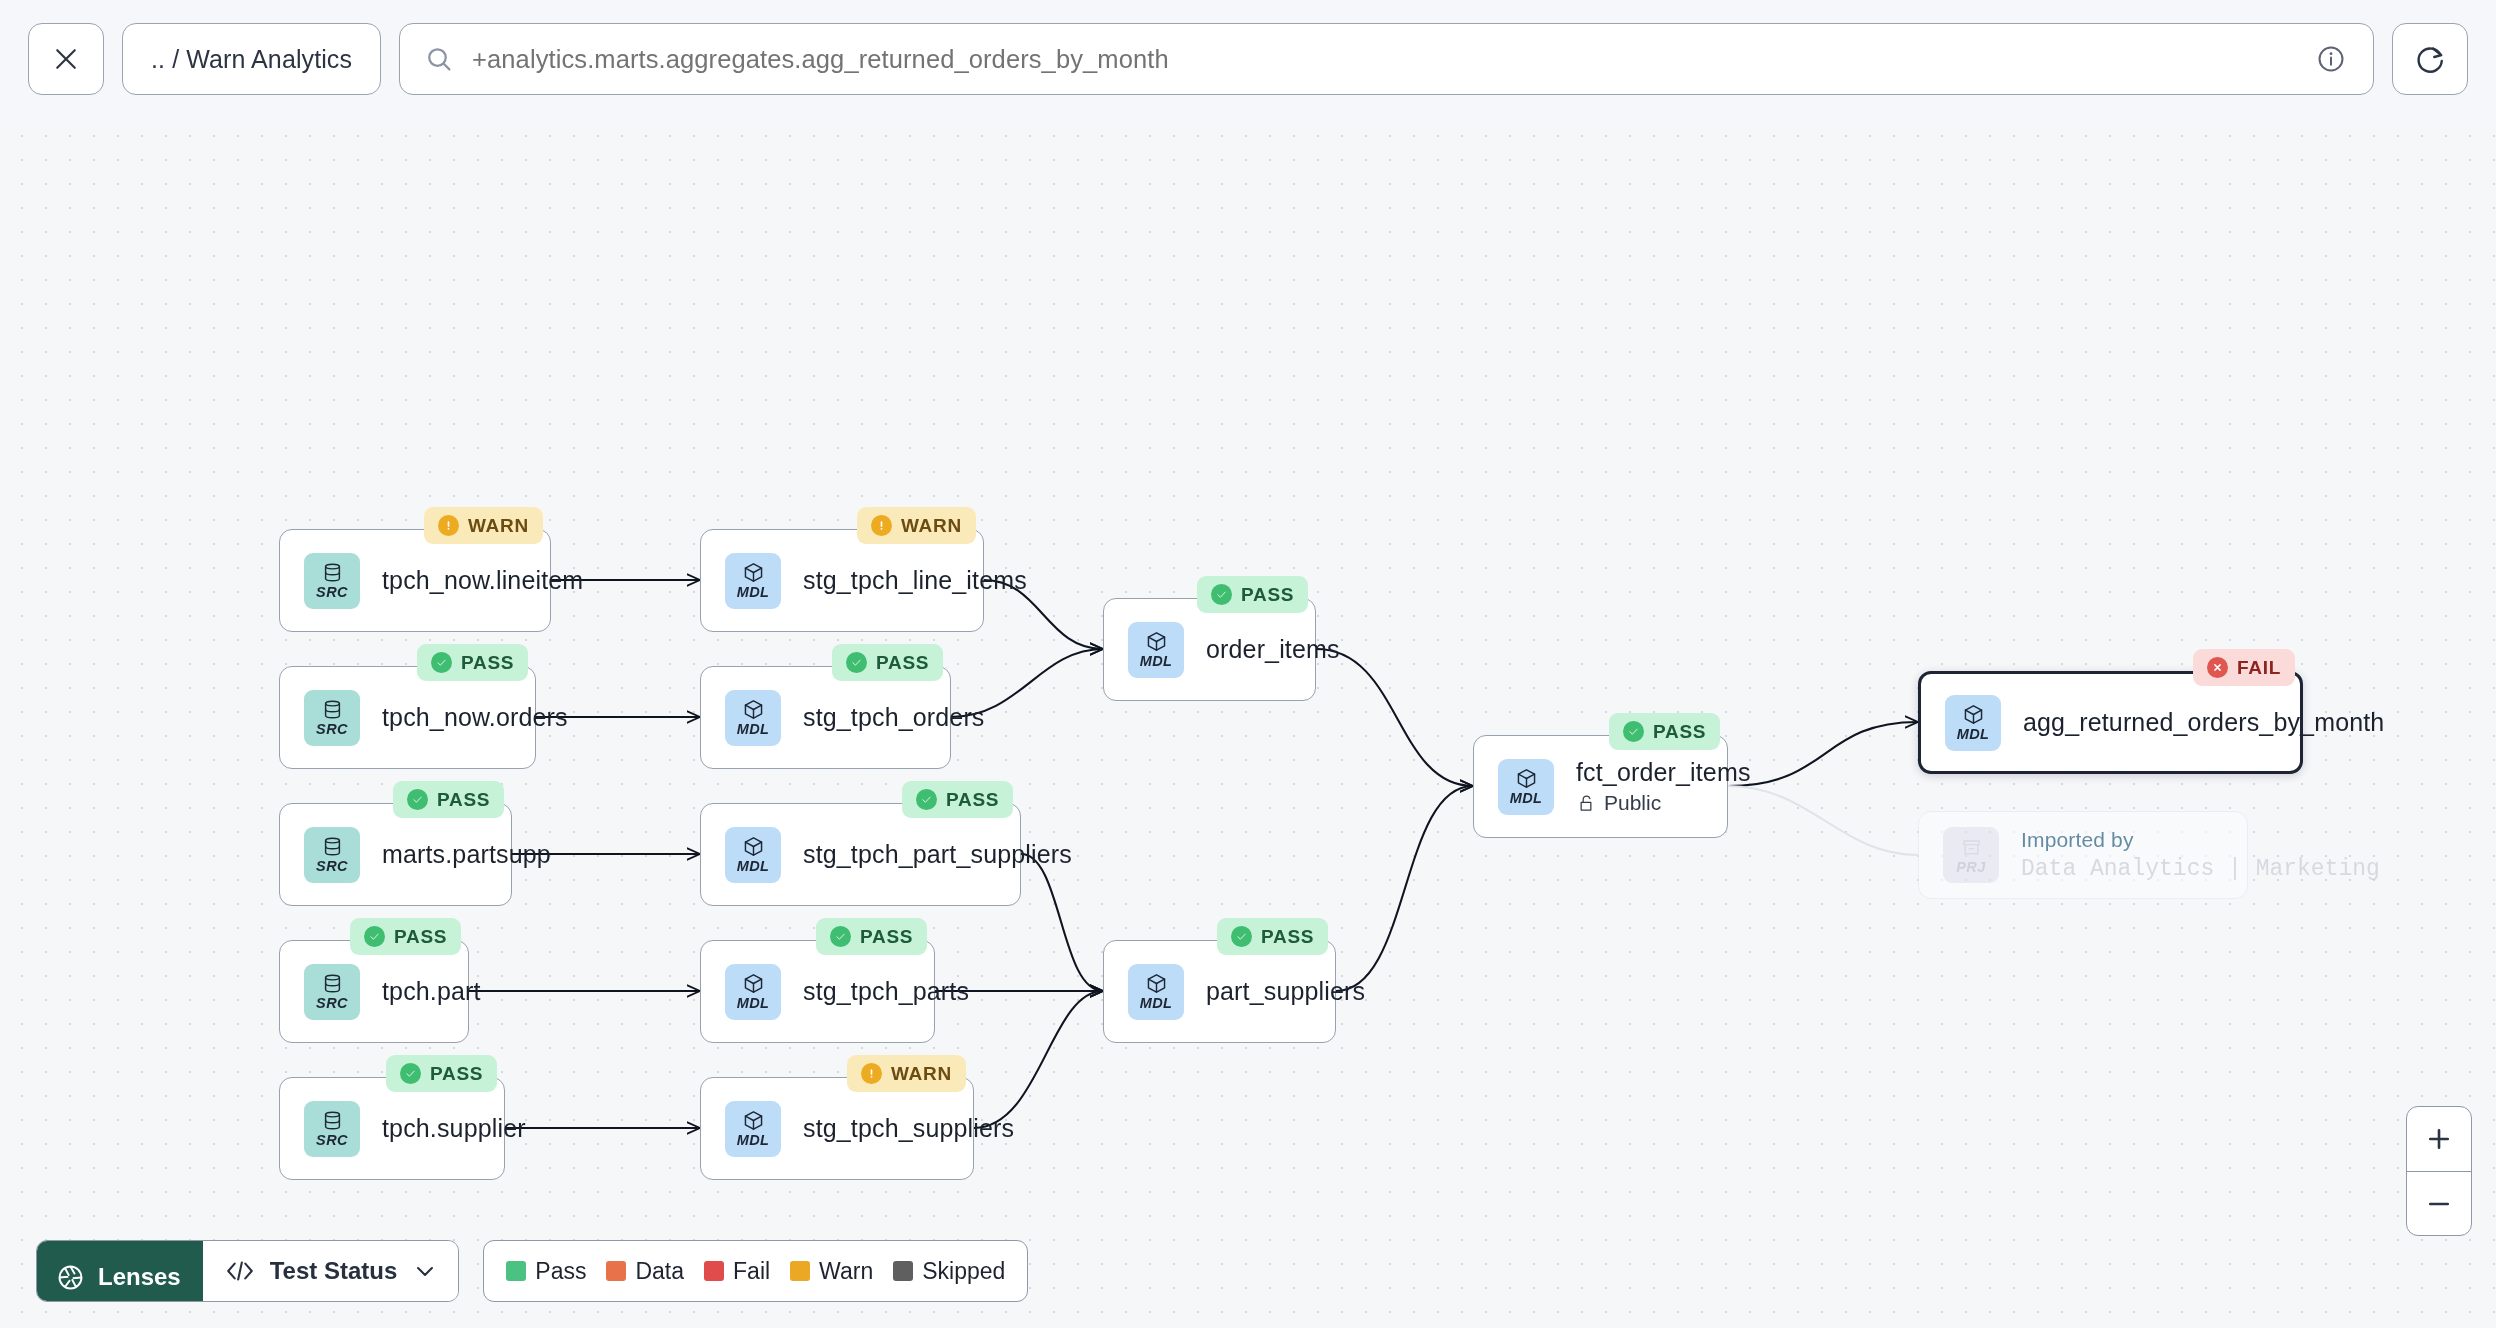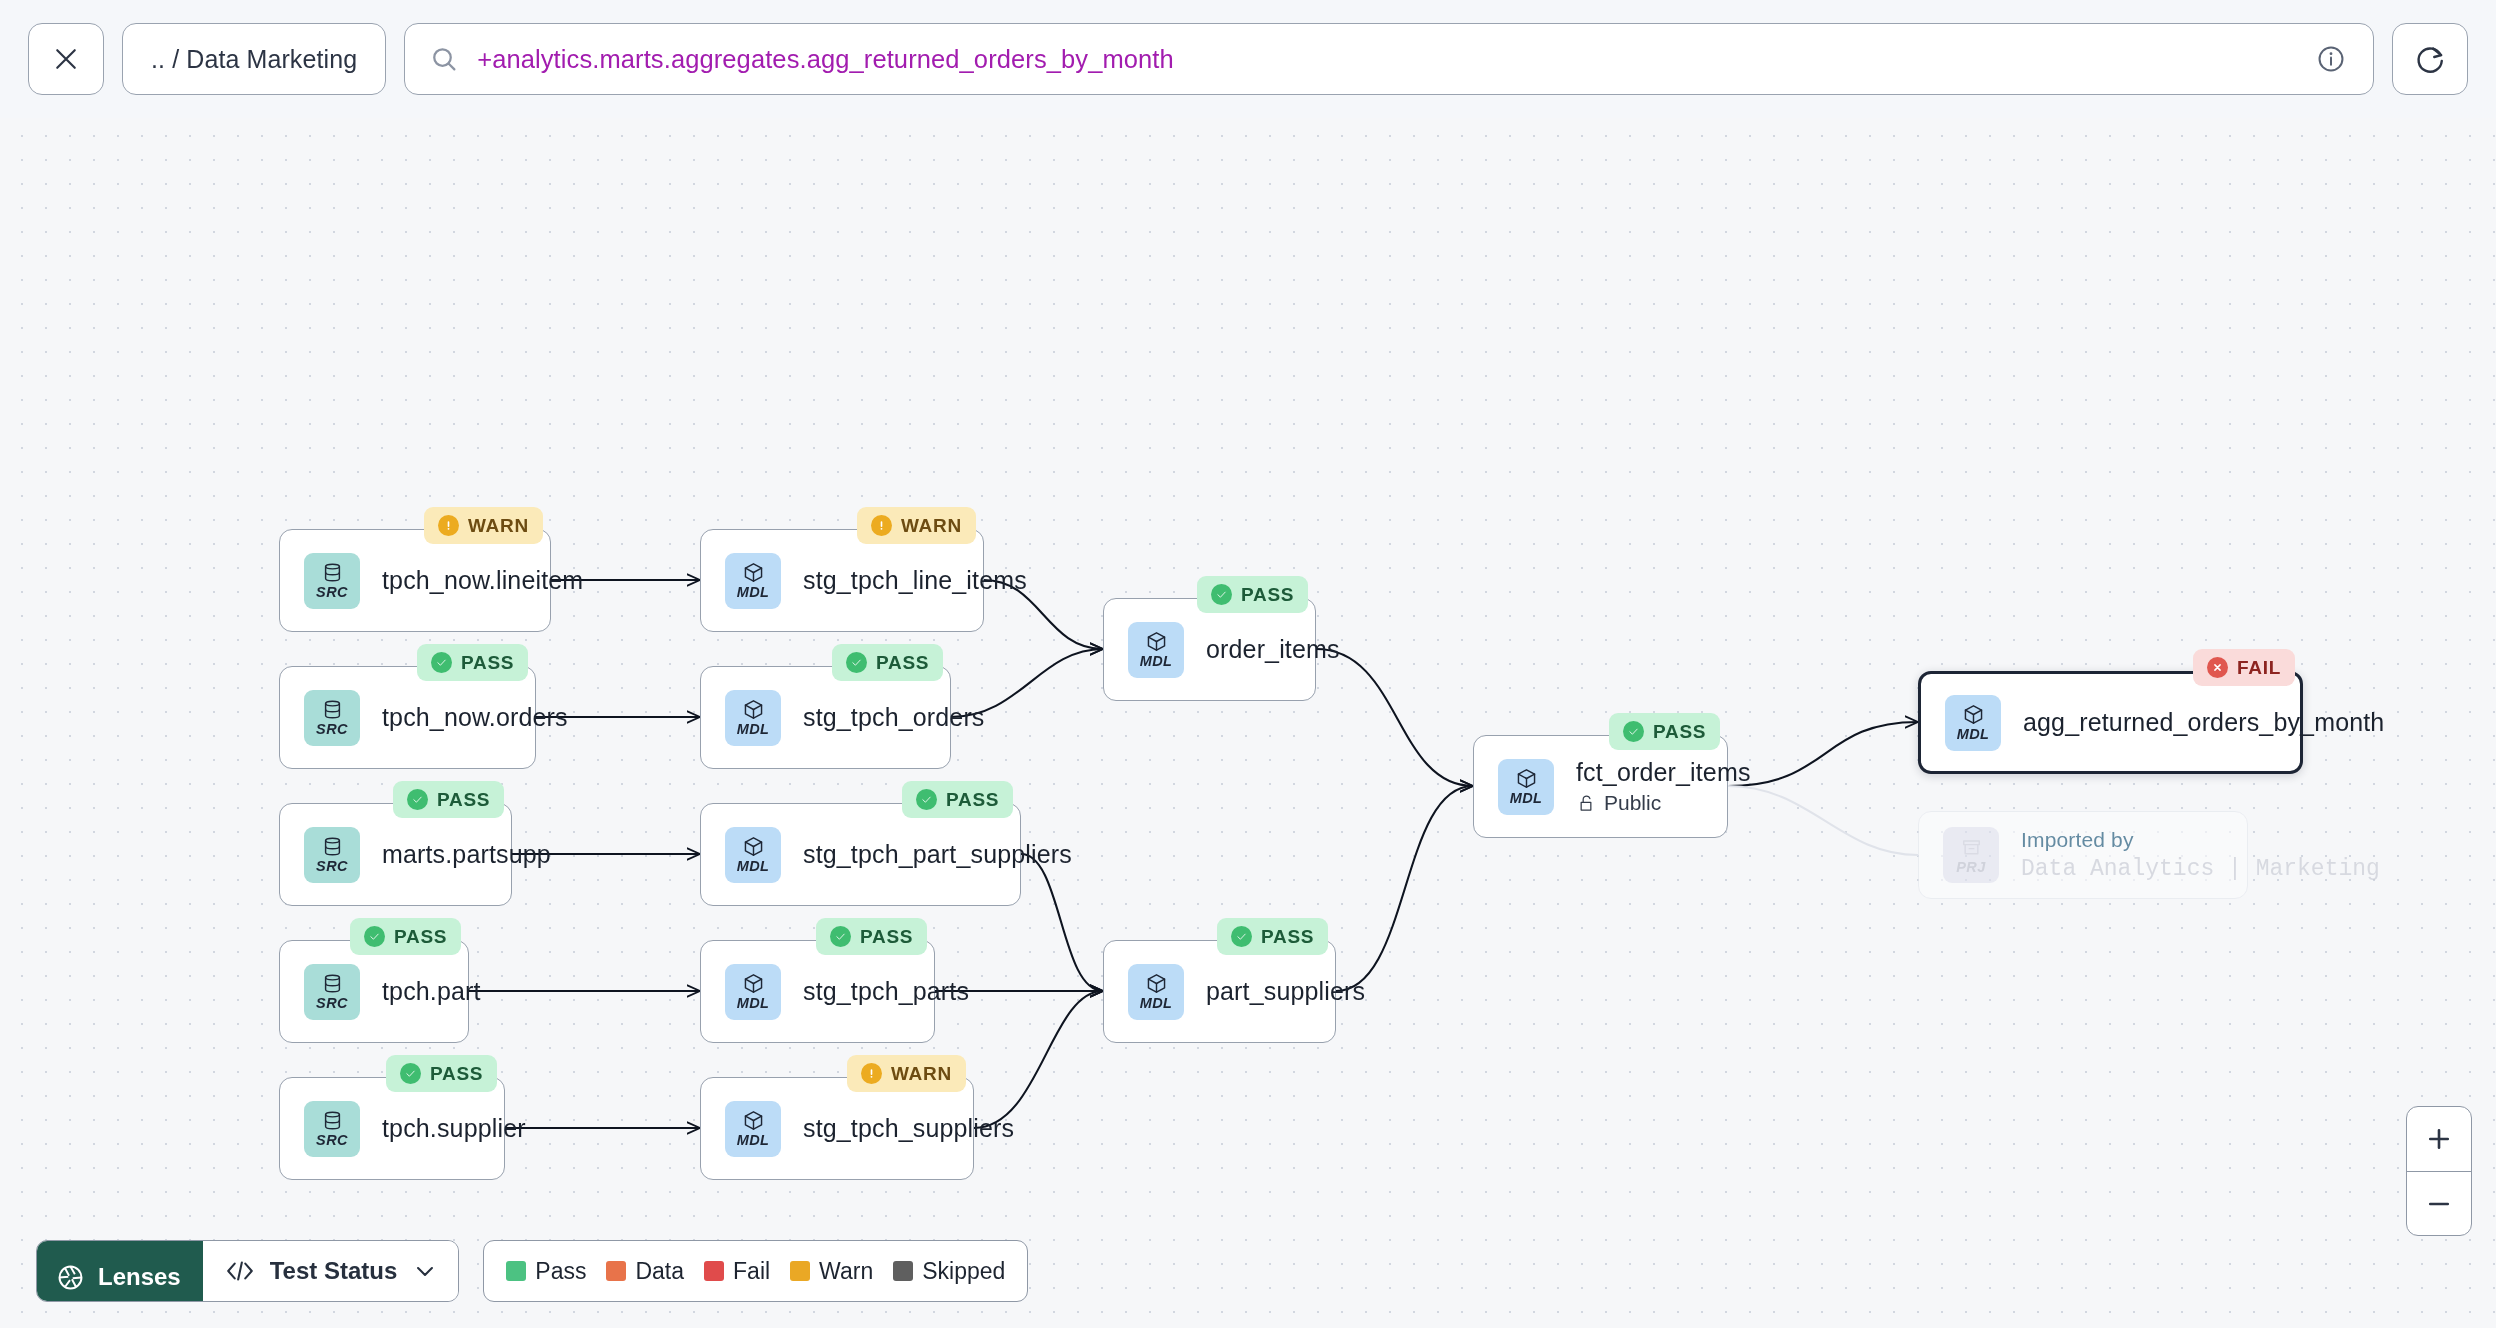--- a/index.html
+++ b/index.html
@@ -61,21 +61,21 @@
     border-radius: 14px;
     display: flex;
     align-items: center;
     padding: 0 26px 0 24px;
     gap: 18px;
     cursor: text;
   }
   .tb-search .q {
     flex: 1;
     font-size: 25.5px;
-    color: #a21caf;
+    color: #737373;
     letter-spacing: .1px;
     white-space: nowrap;
     overflow: hidden;
   }
 
   .icn { display: block; }
 
   
   .canvas {
     position: absolute;
@@ -280,21 +280,21 @@
 
   <div class="topbar">
 
     <div class="tb-btn tb-close">
       <svg class="icn" width="30" height="30" viewBox="0 0 24 24" fill="none" stroke="#2c3444" stroke-width="1.7" stroke-linecap="round">
         <path d="M5 5 L19 19 M19 5 L5 19"></path>
       </svg>
     </div>
 
     <div class="tb-btn tb-breadcrumb">
-      <span>.. / Data Marketing</span>
+      <span>.. / Warn Analytics</span>
     </div>
 
     <div class="tb-search">
       <svg class="icn" width="30" height="30" viewBox="0 0 24 24" fill="none" stroke="#8c94a3" stroke-width="1.8" stroke-linecap="round">
         <circle cx="10.8" cy="10.8" r="6.6"></circle>
         <path d="M15.6 15.6 L20.3 20.3"></path>
       </svg>
       <span class="q" title="Search lineage">+analytics.marts.aggregates.agg_returned_orders_by_month</span>
       <svg class="icn" width="32" height="32" viewBox="0 0 24 24" fill="none" stroke="#5a6374" stroke-width="1.5">
         <circle cx="12" cy="12" r="8.6"></circle>

